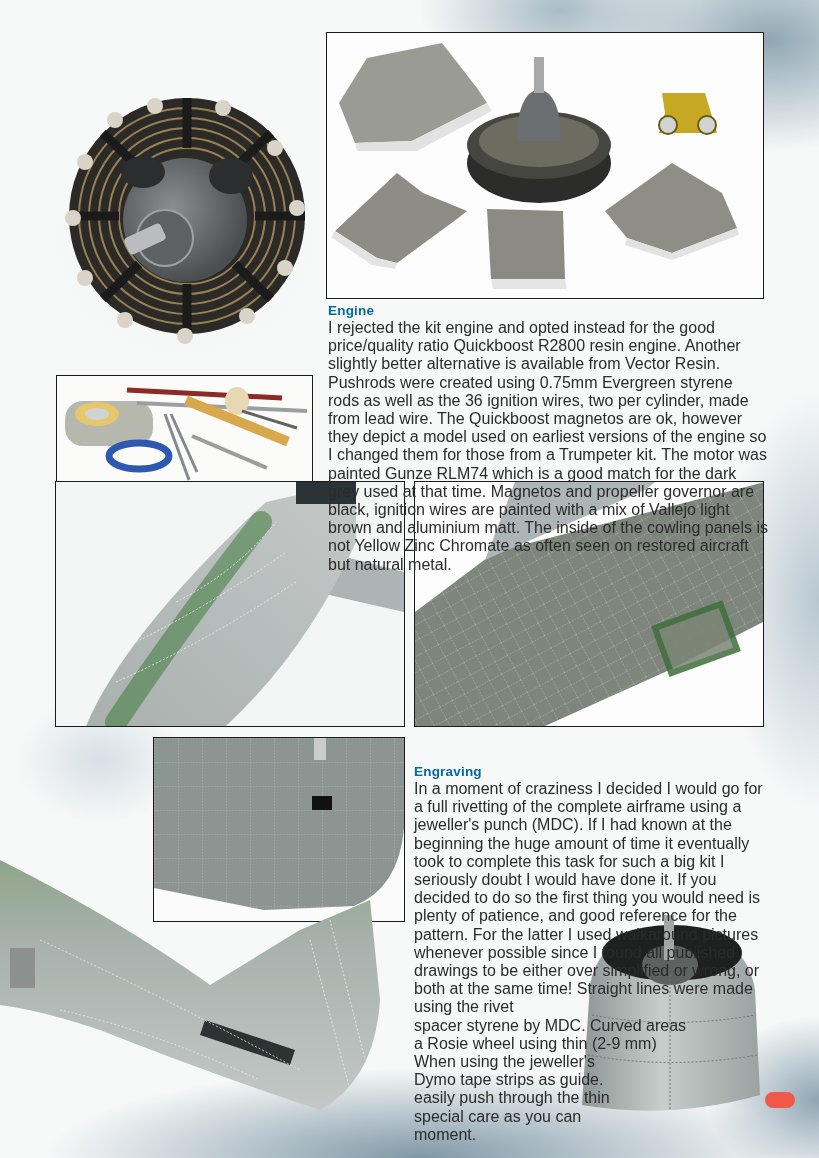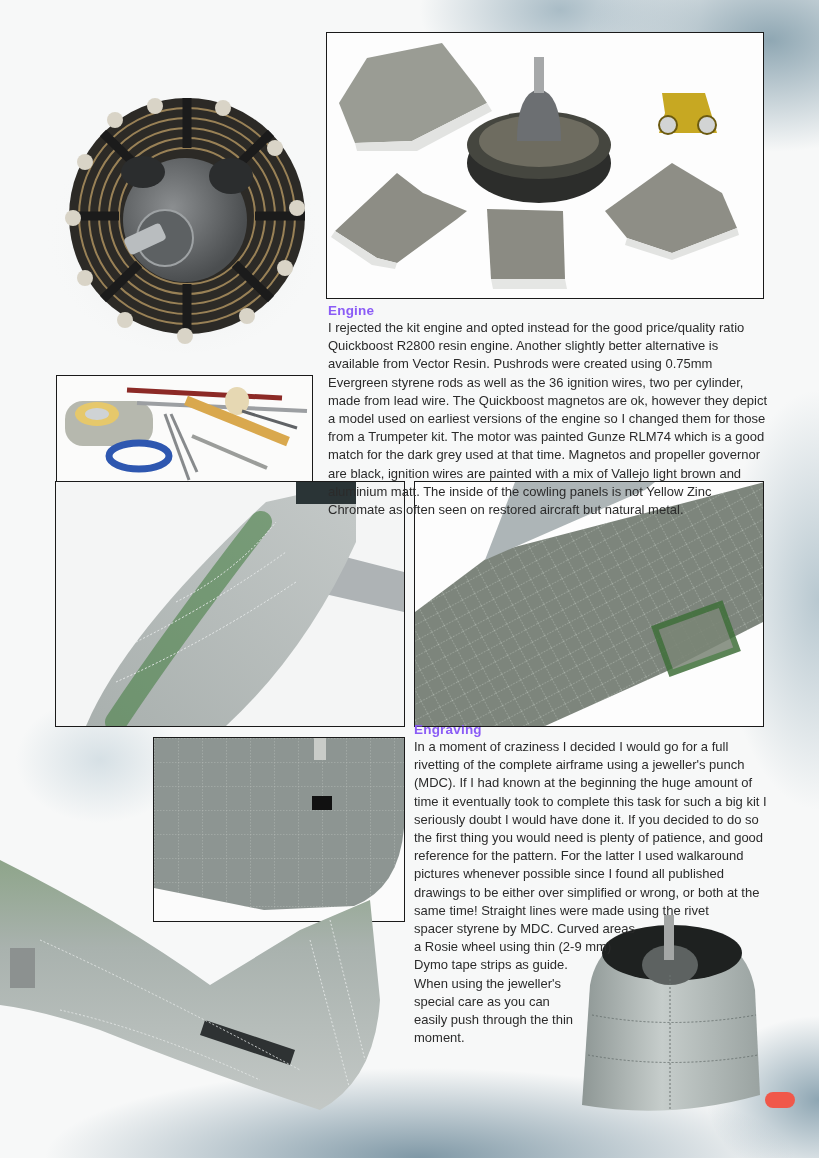--- a/index.html
+++ b/index.html
@@ -8,22 +8,22 @@
     background:
       radial-gradient(ellipse 260px 160px at 770px 40px, #8fa7b3 0%, rgba(143,167,179,0) 70%),
       radial-gradient(ellipse 200px 120px at 560px 10px, #a9bcc6 0%, rgba(169,188,198,0) 70%),
       radial-gradient(ellipse 140px 300px at 819px 600px, #b8c8d0 0%, rgba(184,200,208,0) 70%),
       radial-gradient(ellipse 500px 120px at 420px 1158px, #7f98a6 0%, rgba(127,152,166,0) 75%),
       radial-gradient(ellipse 160px 120px at 819px 1100px, #8ea6b3 0%, rgba(142,166,179,0) 70%),
       radial-gradient(ellipse 120px 90px at 100px 760px, #d6e0e5 0%, rgba(214,224,229,0) 70%),
       #f7f8f8;}
   .photo{position:absolute;border:1px solid #1a1a1a;box-sizing:border-box;overflow:hidden;background:#fff;}
   .free{position:absolute;overflow:hidden;}
-  h2{margin:0;font-size:13.5px;font-weight:bold;color:#8b5cf6;letter-spacing:0.2px;}
-  .body-text{font-size:13px;line-height:18.2px;color:#2b2b2b;margin:0;}
+  h2{margin:0;font-size:13.5px;font-weight:bold;color:#0369a1;letter-spacing:0.2px;}
+  .body-text{font-size:16px;line-height:18.2px;color:#2b2b2b;margin:0;}
   .page-pill{position:absolute;left:765px;top:1092px;width:30px;height:16px;border-radius:8px;background:#f0584a;}
 </style>
 </head>
 <body>
 
 <div class="free" style="left:35px;top:58px;width:290px;height:300px;">
   <svg width="290" height="300" viewBox="0 0 290 300">
     <defs>
       <radialGradient id="eshadow" cx="50%" cy="55%" r="50%">
         <stop offset="0%" stop-color="#d8dadb"></stop>
@@ -210,27 +210,27 @@
       <path d="M100 70 L100 205"></path>
     </g>
   </svg>
 </div>
 
 <div style="position:absolute;left:328px;top:303px;width:440px;">
   <h2>Engine</h2>
   <p class="body-text" style="margin-top:1px;">I rejected the kit engine and opted instead for the good price/quality ratio Quickboost R2800 resin engine. Another slightly better alternative is available from Vector Resin. Pushrods were created using 0.75mm Evergreen styrene rods as well as the 36 ignition wires, two per cylinder, made from lead wire. The Quickboost magnetos are ok, however they depict a model used on earliest versions of the engine so I changed them for those from a Trumpeter kit. The motor was painted Gunze RLM74 which is a good match for the dark grey used at that time. Magnetos and propeller governor are black, ignition wires are painted with a mix of Vallejo light brown and aluminium matt. The inside of the cowling panels is not Yellow Zinc Chromate as often seen on restored aircraft but natural metal.</p>
 </div>
 
-<div style="position:absolute;left:414px;top:722px;width:354px;">
+<div style="position:absolute;left:414px;top:764px;width:354px;">
   <h2>Engraving</h2>
   <p class="body-text" style="margin-top:1px;">In a moment of craziness I decided I would go for a full rivetting of the complete airframe using a jeweller's punch (MDC). If I had known at the beginning the huge amount of time it eventually took to complete this task for such a big kit I seriously doubt I would have done it. If you decided to do so the first thing you would need is plenty of patience, and good reference for the pattern. For the latter I used walkaround pictures whenever possible since I found all published drawings to be either over simplified or wrong, or both at the same time! Straight lines were made using the rivet</p>
   <div>
     <div class="body-text">spacer styrene by MDC. Curved areas</div>
     <div class="body-text">a Rosie wheel using thin (2-9 mm)</div>
+    <div class="body-text">When using the jeweller's</div>
     <div class="body-text">Dymo tape strips as guide.</div>
-    <div class="body-text">When using the jeweller's</div>
+    <div class="body-text">easily push through the thin</div>
     <div class="body-text">special care as you can</div>
-    <div class="body-text">easily push through the thin</div>
     <div class="body-text">moment.</div>
   </div>
 </div>
 
 <div class="page-pill"></div>
 
 </body></html>

